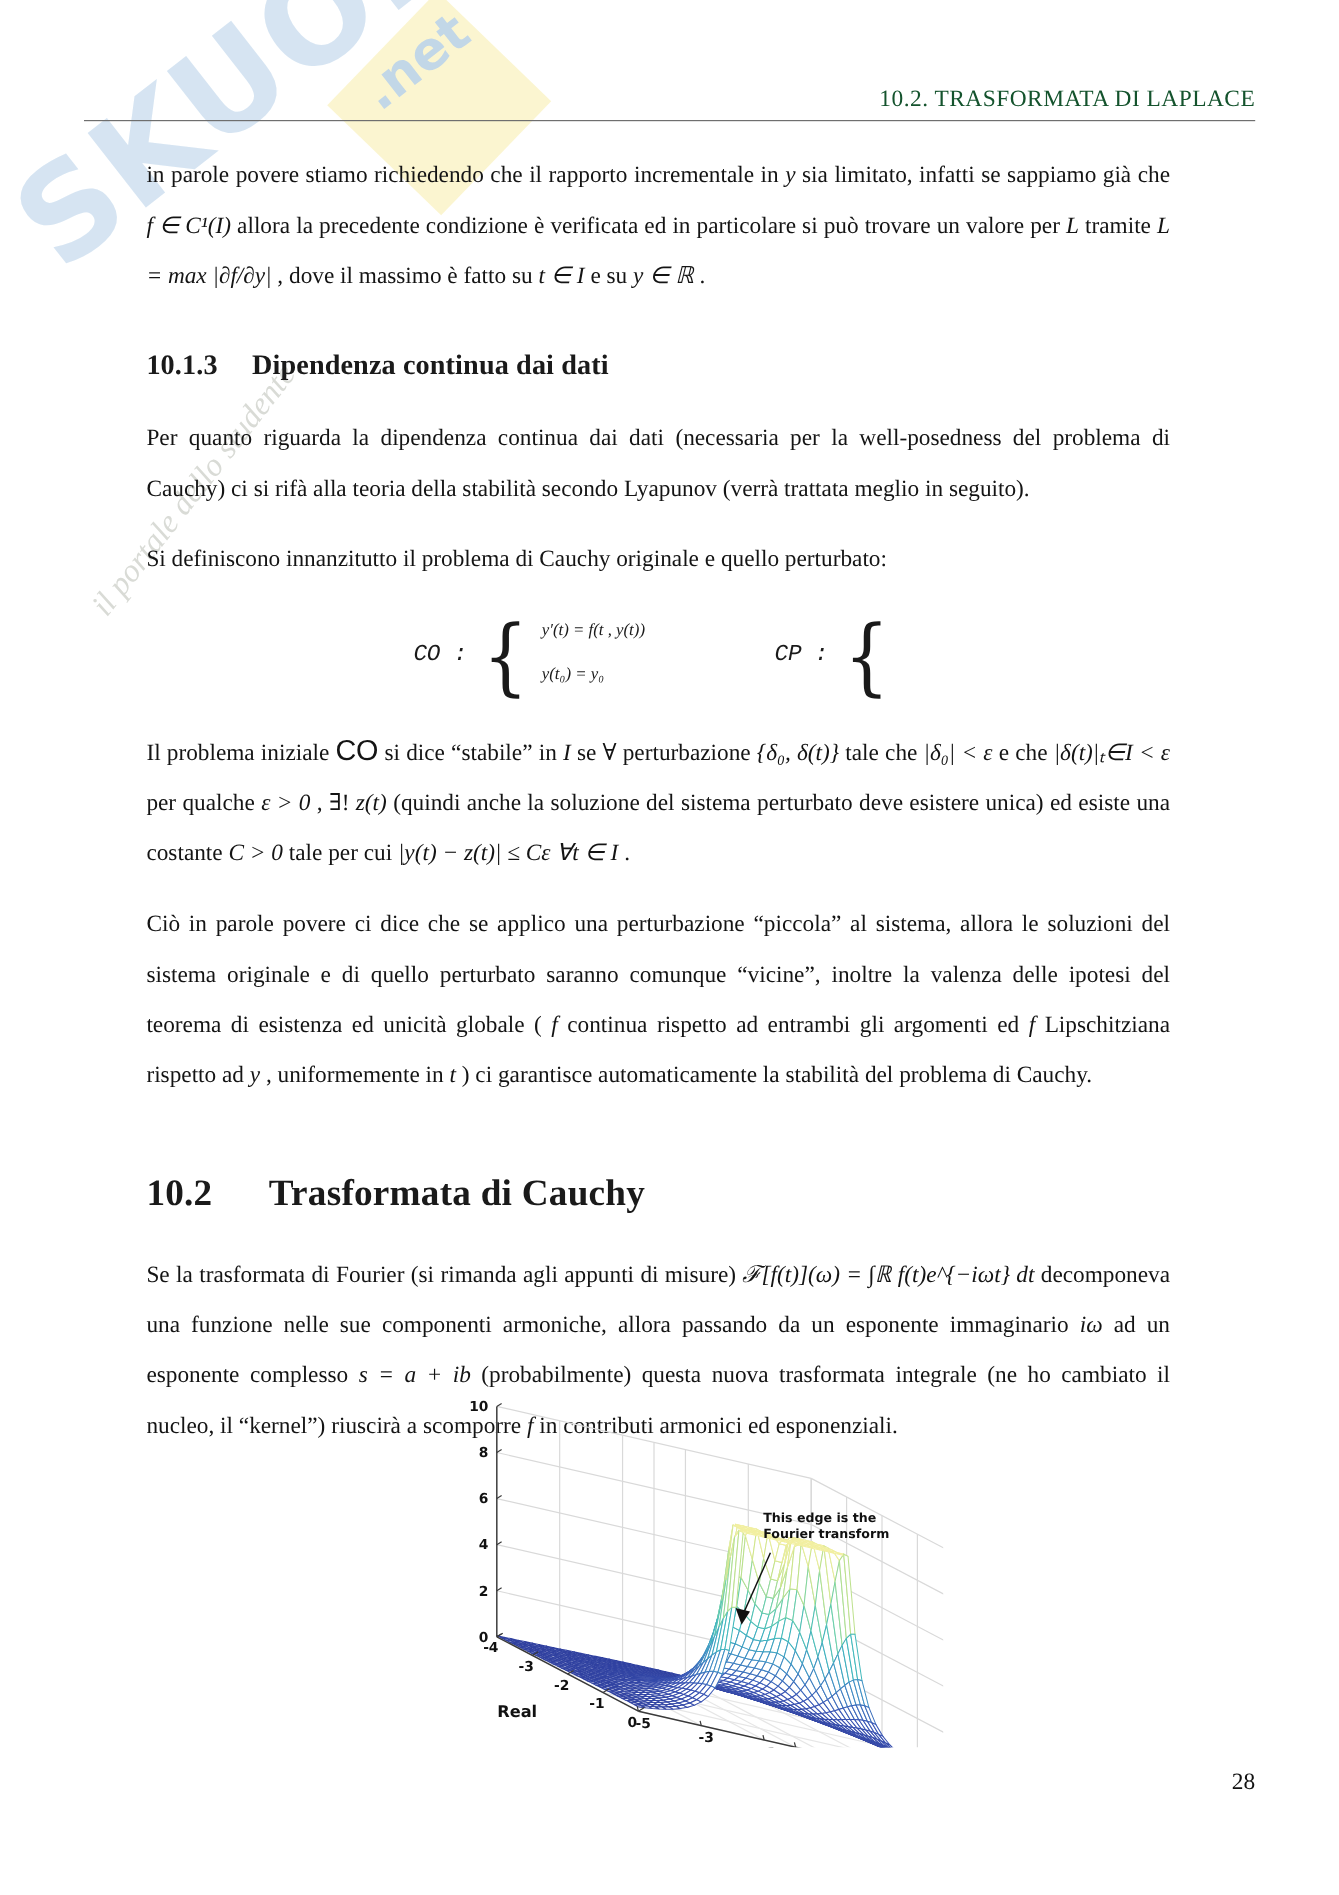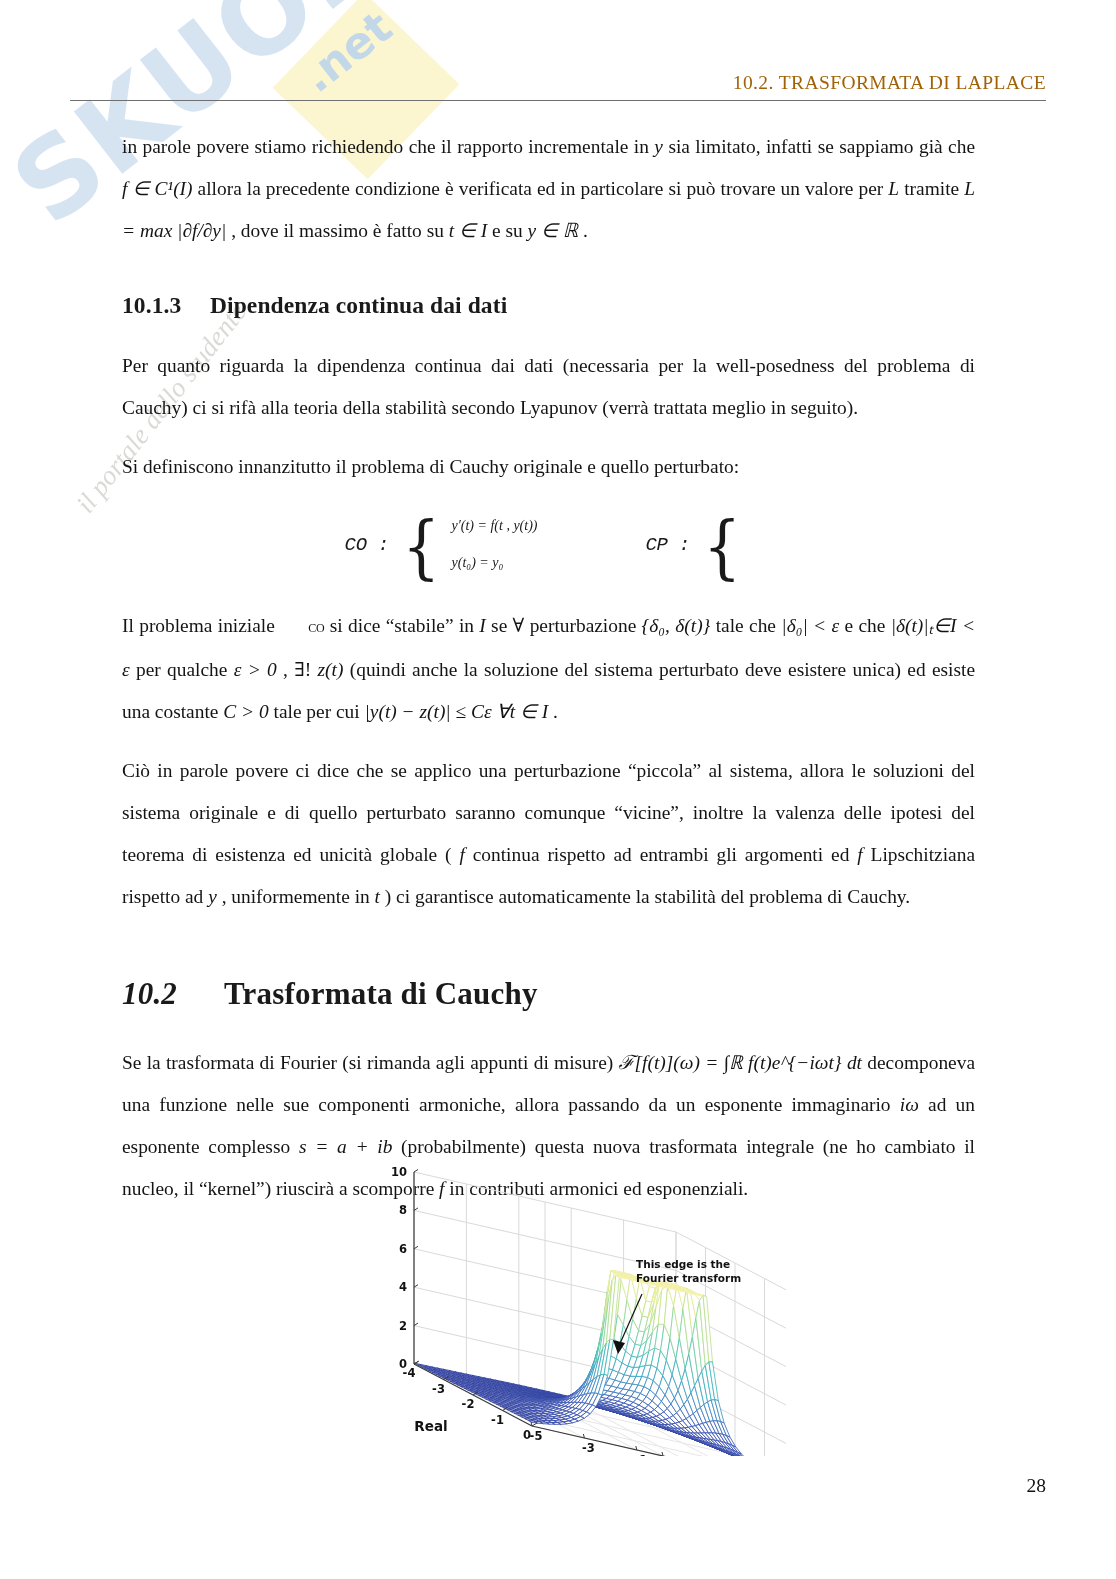--- a/index.html
+++ b/index.html
@@ -84,21 +84,21 @@
 
   .running-head {
     position: absolute;
     left: 70px;
     top: 72px;
     width: 976px;
     text-align: right;
     font-size: 19.5px;
     font-variant: small-caps;
     letter-spacing: .4px;
-    color: #a16207;
+    color: #14532d;
   }
   .head-rule {
     position: absolute;
     left: 70px;
     top: 100px;
     width: 976px;
     height: 1.3px;
     background: #6f6f6f;
   }
 
@@ -126,25 +126,25 @@
     letter-spacing: .1px;
   }
   h3.sub .num { display: inline-block; min-width: 88px; }
 
   h2.sec {
     font-size: 31px;
     font-weight: bold;
     margin: 58px 0 30px 0;
     letter-spacing: .2px;
   }
-  h2.sec .num { display: inline-block; min-width: 102px; font-style: italic; }
+  h2.sec .num { display: inline-block; min-width: 102px; }
 
   
   .mi { font-style: italic; font-family: "Liberation Serif", serif; }
-  .tt { font-family: Liberation Serif, serif; font-size: 12px; letter-spacing: -.2px; margin-left: 28px; }
+  .tt { font-family: Liberation Sans, sans-serif; font-size: 24px; letter-spacing: -.2px; }
 
   
   .eqrow {
     display: flex;
     justify-content: center;
     align-items: center;
     gap: 108px;
     margin: 30px 0 34px 0;
   }
   .caseblk { display: flex; align-items: center; }

